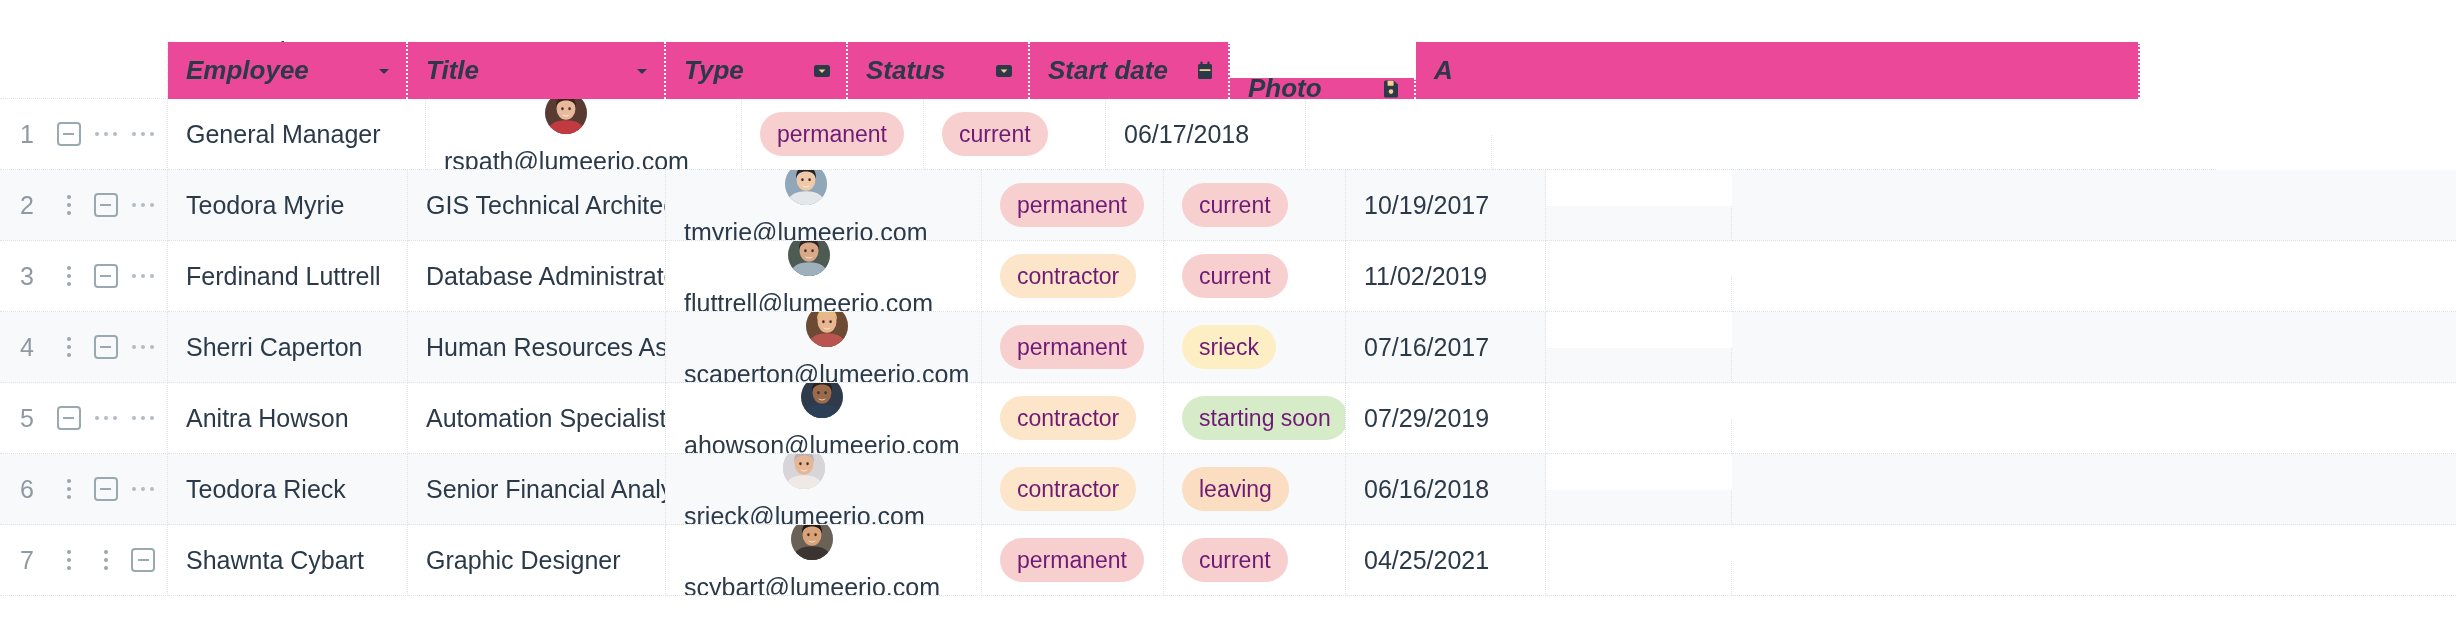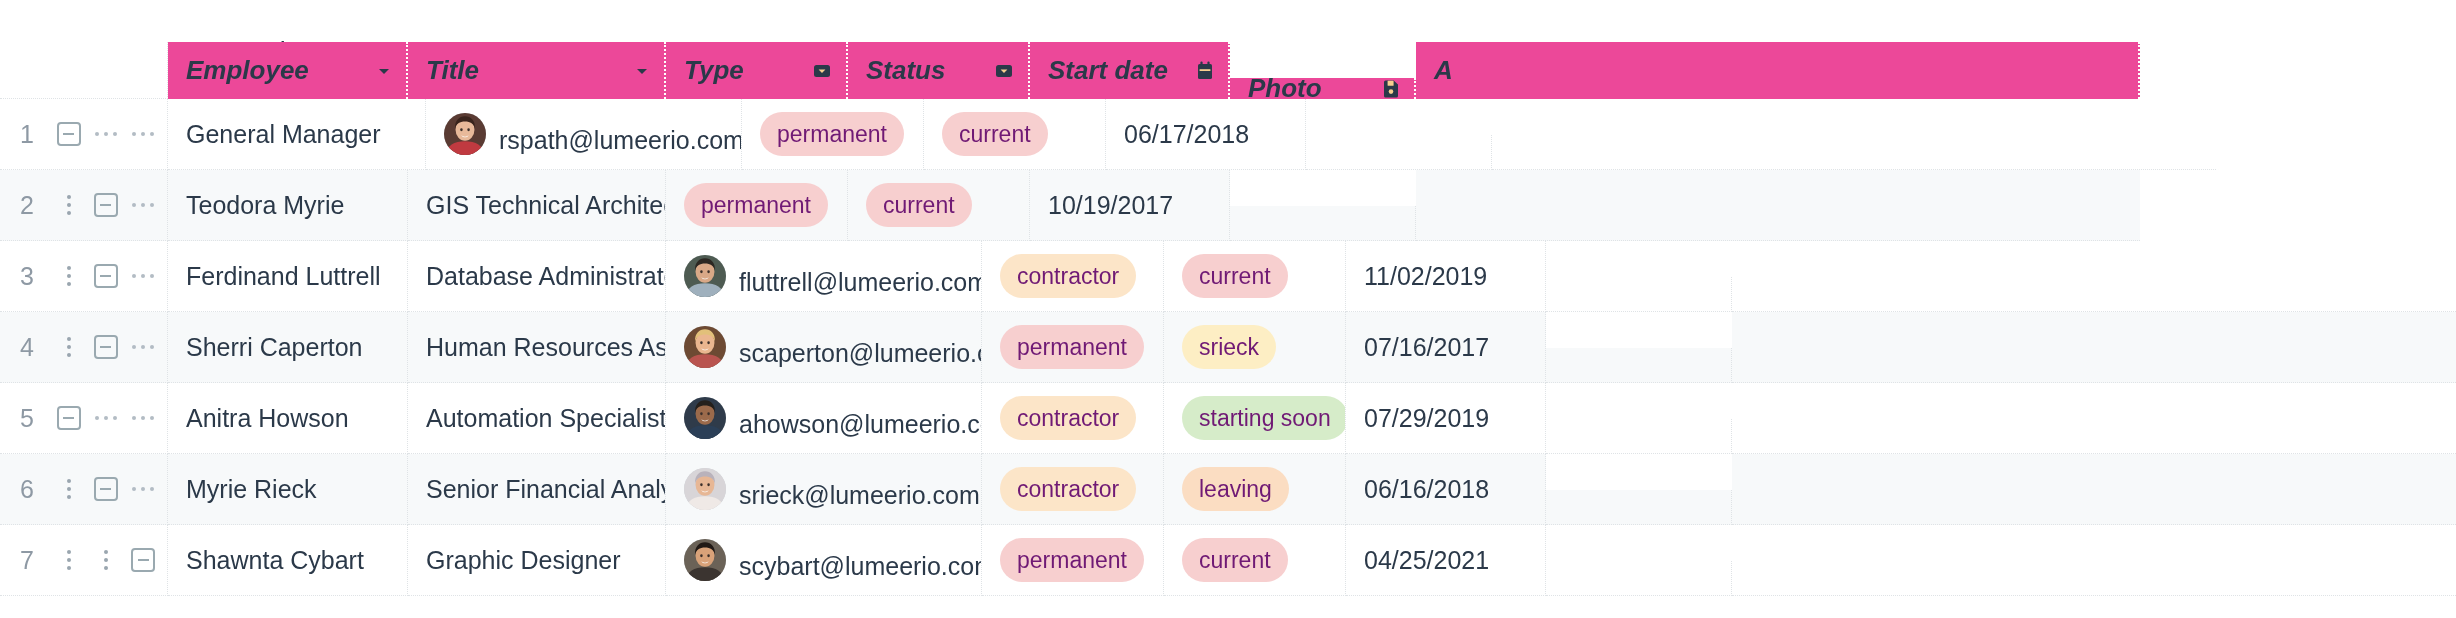--- a/index.html
+++ b/index.html
@@ -168,21 +168,21 @@
   .c-employee  { width: 240px; flex: 0 0 240px; }
   .c-title     { width: 258px; flex: 0 0 258px; }
   .c-email     { width: 316px; flex: 0 0 316px; }
   .c-type      { width: 182px; flex: 0 0 182px; }
   .c-status    { width: 182px; flex: 0 0 182px; }
   .c-startdate { width: 200px; flex: 0 0 200px; }
   .c-photo     { width: 186px; flex: 0 0 186px; margin-top: 36px; }
   .c-last      { width: 724px; flex: 0 0 724px; }
 
   
-  .email-wrap { display: flex; align-items: flex-end; gap: 13px; }
+  .email-wrap { display: flex; align-items: center; gap: 13px; flex-direction: column; }
   .avatar {
     width: 42px; height: 42px;
     border-radius: 50%;
     flex: 0 0 42px;
     overflow: hidden;
     position: relative;
     background: #ccd3d8;
   }
   .avatar svg { display:block; width:100%; height:100%; }
 
@@ -358,20 +358,36 @@
                 <span class="ico-hdots">
                   <i></i>
                   <i></i>
                   <i></i>
                 </span>
               </span>
             </span>
           </div>
           <div class="cell c-employee">Teodora Myrie</div>
           <div class="cell c-title">GIS Technical Architect</div>
+          <div class="cell c-email">
+            <span class="email-wrap">
+              <span class="avatar">
+                <svg viewBox="0 0 40 40" preserveAspectRatio="xMidYMid slice">
+                  <rect width="40" height="40" fill="#8fa7b8"></rect>
+                  <path d="M2 40c0-9 8-13 18-13s18 4 18 13z" fill="#e4e7ea"></path>
+                  <ellipse cx="20" cy="16" rx="9" ry="10.5" fill="#f0c9a8"></ellipse>
+                  <path d="M10.5 15c-.5-8 4-12 9.5-12s10 4 9.5 12c-1-5-4.5-7-9.5-7s-8.5 2-9.5 7z" fill="#23242a"></path>
+                  <ellipse cx="16.6" cy="16" rx="1.2" ry="1.4" fill="#3b2f2a"></ellipse>
+                  <ellipse cx="23.4" cy="16" rx="1.2" ry="1.4" fill="#3b2f2a"></ellipse>
+                  <path d="M16.6 21.2c1.8 1.8 5 1.8 6.8 0-1 2.6-5.8 2.6-6.8 0z" fill="#fff"></path>
+                </svg>
+              </span>
+              <span>tmyrie@lumeerio.com</span>
+            </span>
+          </div>
           <div class="cell c-type">
             <span class="badge" style="background:#f7cfcf">permanent</span>
           </div>
           <div class="cell c-status">
             <span class="badge" style="background:#f7cfcf">current</span>
           </div>
           <div class="cell c-startdate">10/19/2017</div>
           <div class="cell c-photo"></div>
           <div class="cell c-last last-col"></div>
         </div>
@@ -544,21 +560,21 @@
               </span>
               <span class="handle-slot">
                 <span class="ico-hdots">
                   <i></i>
                   <i></i>
                   <i></i>
                 </span>
               </span>
             </span>
           </div>
-          <div class="cell c-employee">Myrie Rieck</div>
+          <div class="cell c-employee">Teodora Rieck</div>
           <div class="cell c-title">Senior Financial Analyst</div>
           <div class="cell c-email">
             <span class="email-wrap">
               <span class="avatar">
                 <svg viewBox="0 0 40 40" preserveAspectRatio="xMidYMid slice">
                   <rect width="40" height="40" fill="#d8d5d8"></rect>
                   <path d="M2 40c0-9 8-13 18-13s18 4 18 13z" fill="#efe9e6"></path>
                   <ellipse cx="20" cy="16" rx="9" ry="10.5" fill="#e7b795"></ellipse>
                   <path d="M10.5 15c-.5-8 4-12 9.5-12s10 4 9.5 12c-1-5-4.5-7-9.5-7s-8.5 2-9.5 7z" fill="#b9b2bb"></path>
                   <ellipse cx="16.6" cy="16" rx="1.2" ry="1.4" fill="#3b2f2a"></ellipse>

